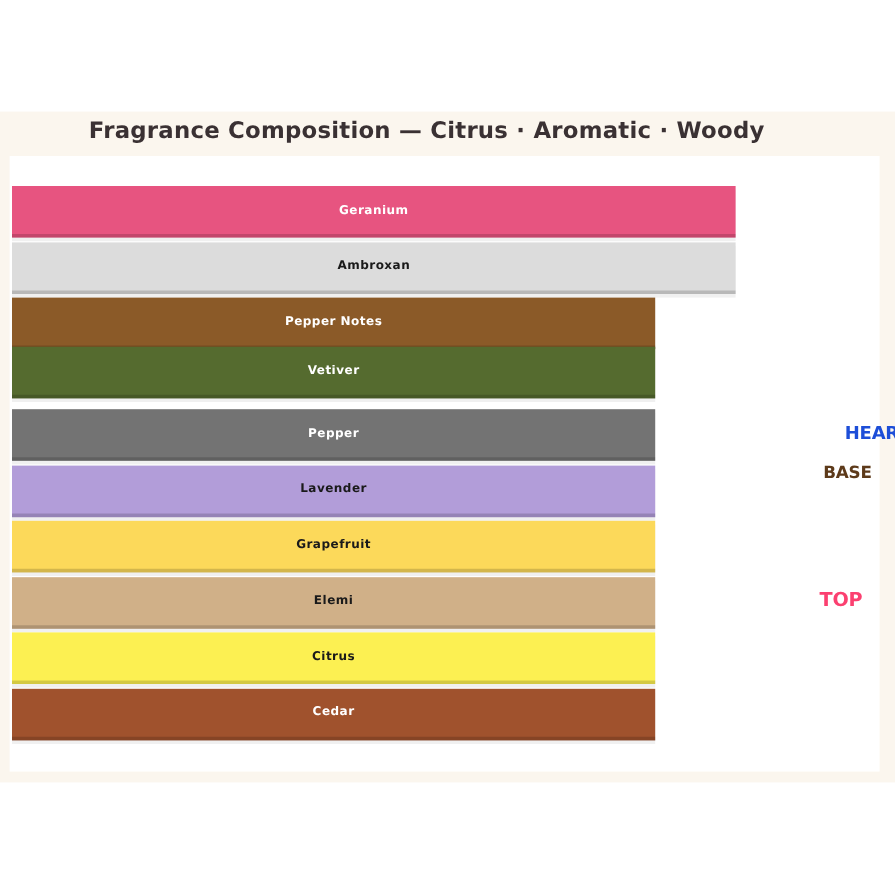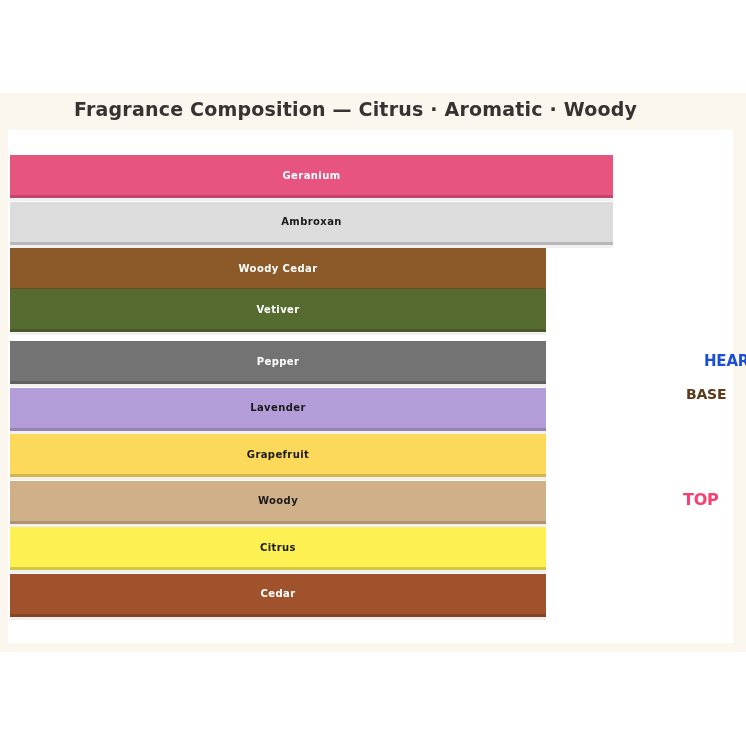--- a/index.html
+++ b/index.html
@@ -48,36 +48,36 @@
   <div class="band"></div>
   <div class="chart-title">Fragrance Composition — Citrus · Aromatic · Woody</div>
   <div class="plot" id="plot">
       <div class="bar" style="top: 25px; width: 603px; background: rgb(231, 84, 128);">
         <span class="bar-label" style="color: rgb(255, 255, 255);">Geranium</span>
       </div>
       <div class="bar" style="top: 71.5px; width: 603px; background: rgb(220, 220, 220);">
         <span class="bar-label" style="color: rgb(26, 26, 26);">Ambroxan</span>
       </div>
       <div class="bar" style="top: 118px; width: 536px; background: rgb(139, 90, 40);">
-        <span class="bar-label" style="color: rgb(255, 255, 255);">Woody Cedar</span>
+        <span class="bar-label" style="color: rgb(255, 255, 255);">Pepper Notes</span>
       </div>
       <div class="bar" style="top: 159px; width: 536px; background: rgb(85, 107, 47); align-items: center;">
         <span class="bar-label" style="color: rgb(255, 255, 255);">Vetiver</span>
       </div>
       <div class="bar" style="top: 211px; width: 536px; background: #737373;">
         <span class="bar-label" style="color: rgb(255, 255, 255);">Pepper</span>
       </div>
       <div class="bar" style="top: 257.5px; width: 536px; background: rgb(178, 157, 217);">
         <span class="bar-label" style="color: rgb(26, 26, 26);">Lavender</span>
       </div>
       <div class="bar" style="top: 304px; width: 536px; background: rgb(252, 217, 90);">
         <span class="bar-label" style="color: rgb(26, 26, 26);">Grapefruit</span>
       </div>
       <div class="bar" style="top: 350.5px; width: 536px; background: rgb(208, 176, 136);">
-        <span class="bar-label" style="color: rgb(26, 26, 26);">Woody</span>
+        <span class="bar-label" style="color: rgb(26, 26, 26);">Elemi</span>
       </div>
       <div class="bar" style="top: 397px; width: 536px; background: rgb(252, 240, 82);">
         <span class="bar-label" style="color: rgb(26, 26, 26);">Citrus</span>
       </div>
       <div class="bar" style="top: 443.5px; width: 536px; background: rgb(160, 82, 45);">
         <span class="bar-label" style="color: rgb(255, 255, 255);">Cedar</span>
       </div>
     </div>
   <div id="annotations">
       <div class="group-label" style="left: 686px; top: 339px; color: rgb(93, 58, 26); font-size: 14px; margin-top: 47px;">BASE</div>

